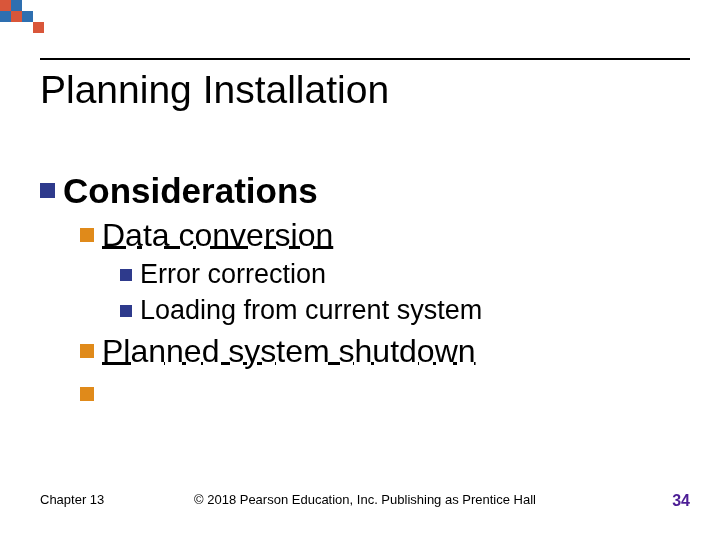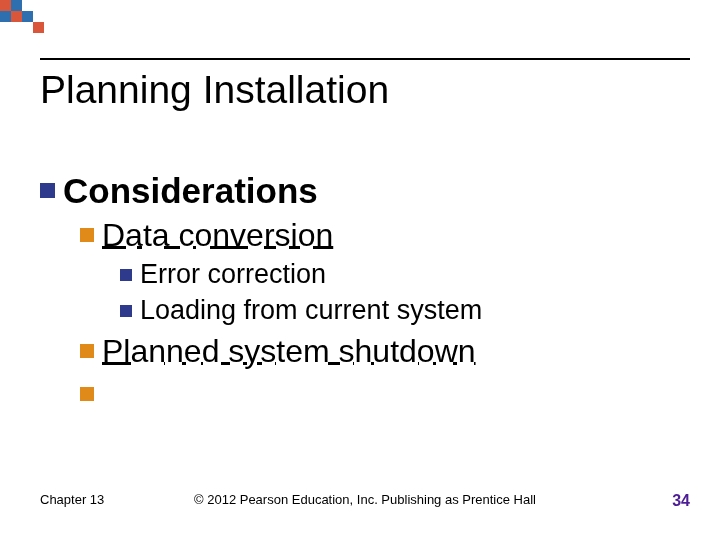--- a/index.html
+++ b/index.html
@@ -57,17 +57,17 @@
     <div class="lvl2">
       <span class="bullet-sq b-orange"></span><span class="txt">Planned system shutdown</span>
     </div>
     <div class="lvl2">
       <span class="bullet-sq b-orange"></span>
     </div>
   </div>
 
   <div class="footer">
     <span class="footer-left">Chapter 13</span>
-    <span class="footer-center">© 2012 Pearson Education, Inc. Publishing as Prentice Hall</span>
+    <span class="footer-center">© 2018 Pearson Education, Inc. Publishing as Prentice Hall</span>
     <span class="footer-right">34</span>
   </div>
 
 </div>
 
 </body></html>

